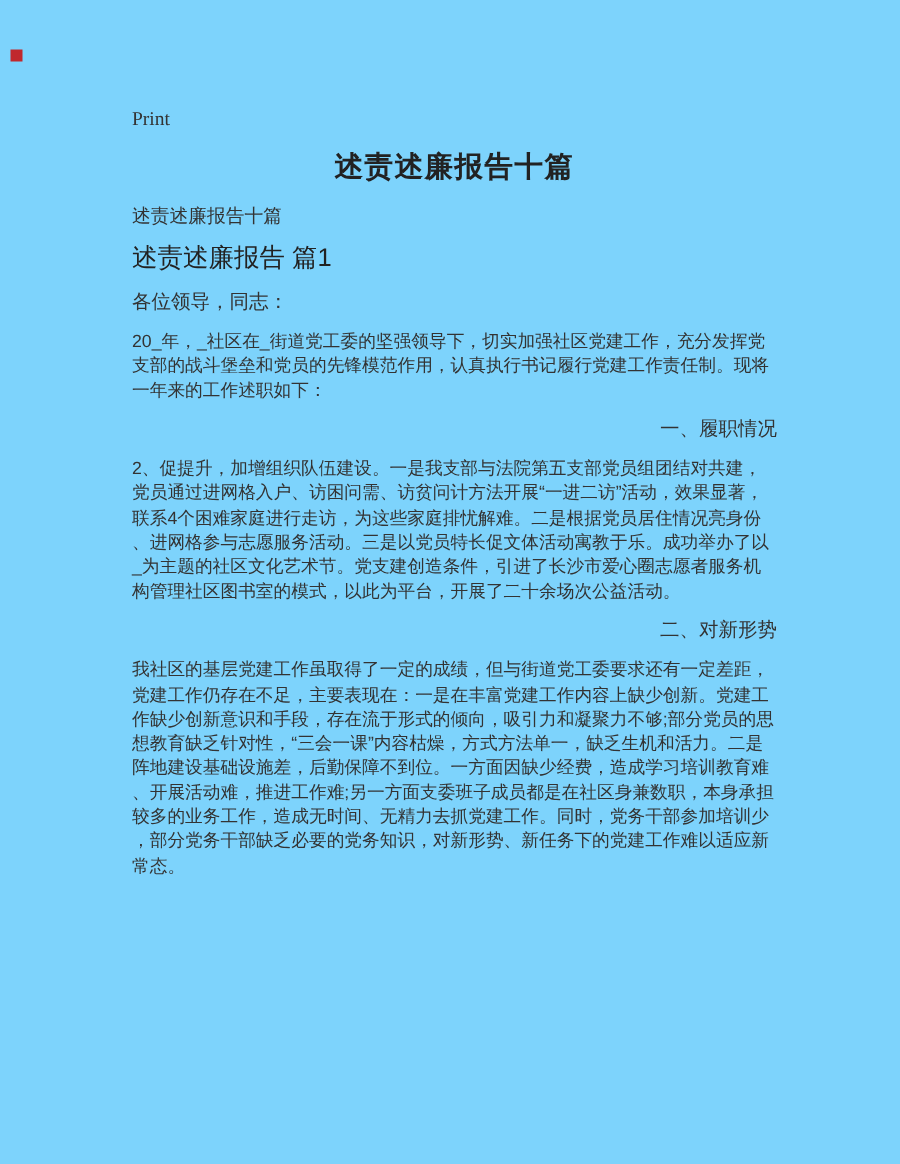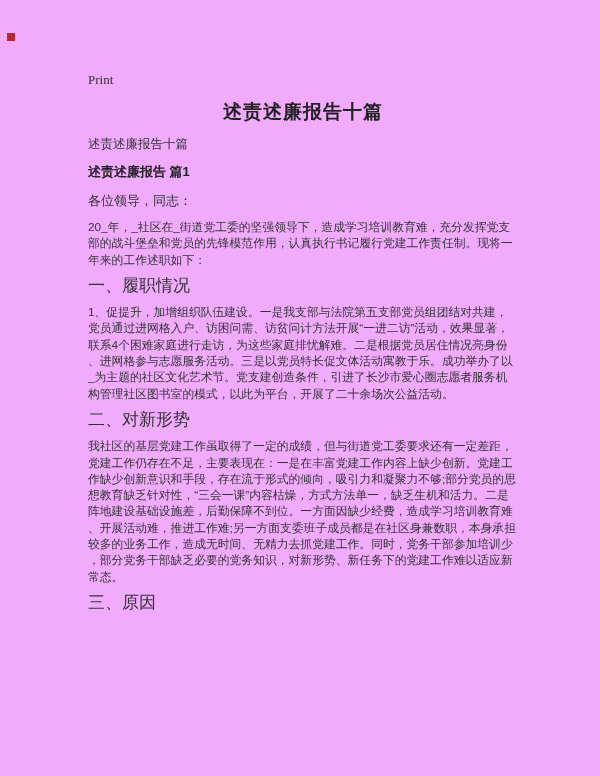--- a/index.html
+++ b/index.html
@@ -6,21 +6,21 @@
   body {
     width: 600px; height: 776px;
     background: #ffffff;
     font-family: "Liberation Sans", "DejaVu Sans", sans-serif;
     color: #2e2e2e;
     overflow: hidden;
   }
   .page {
     position: relative;
     width: 600px; height: 776px;
-    background: #f0abfc;
+    background: #7dd3fc;
     overflow: hidden;
   }
   .rec-marker {
     position: absolute;
     left: 7px; top: 33px;
     width: 8px; height: 8px;
   }
   .content {
     padding: 70px 82px 0 88px;
   }
@@ -42,47 +42,48 @@
     line-height: 22px;
     letter-spacing: 1px;
   }
   .subtitle {
     font-size: 12.5px;
     color: #333333;
     margin: 13px 0 0 0;
     line-height: 16px;
   }
   .report-heading {
-    font-size: 13px;
-    font-weight: bold;
+    font-size: 17px;
+    font-weight: normal;
     color: #222222;
     margin: 12px 0 0 0;
     line-height: 16px;
   }
   .greeting {
     font-size: 13px;
     color: #333333;
     margin: 13px 0 0 0;
     line-height: 16px;
   }
   .para {
     font-size: 11.8px;
     color: #333333;
     margin: 10px 0 0 0;
     line-height: 16.3px;
     text-align: left;
     word-break: break-all;
     line-break: anywhere;
   }
   .section-heading {
-    font-size: 17px;
+    font-size: 13px;
     font-weight: normal;
     color: #333333;
     margin: 10px 0 0 0;
     line-height: 16.3px;
+    text-align: right;
   }
 </style>
 </head>
 <body>
 
 <div class="page">
 
   <div class="rec-marker" style="background: rgb(192, 40, 45);"></div>
 
   <div class="content">
@@ -90,27 +91,26 @@
     <span class="print-link">Print</span>
 
     <div class="main-title">述责述廉报告十篇</div>
 
     <p class="subtitle">述责述廉报告十篇</p>
 
     <p class="report-heading">述责述廉报告 篇1</p>
 
     <p class="greeting">各位领导，同志：</p>
 
-    <p class="para">20_年，_社区在_街道党工委的坚强领导下，造成学习培训教育难，充分发挥党支部的战斗堡垒和党员的先锋模范作用，认真执行书记履行党建工作责任制。现将一年来的工作述职如下：</p>
+    <p class="para">20_年，_社区在_街道党工委的坚强领导下，切实加强社区党建工作，充分发挥党支部的战斗堡垒和党员的先锋模范作用，认真执行书记履行党建工作责任制。现将一年来的工作述职如下：</p>
 
     <p class="section-heading">一、履职情况</p>
 
 
-    <p class="para">1、促提升，加增组织队伍建设。一是我支部与法院第五支部党员组团结对共建，党员通过进网格入户、访困问需、访贫问计方法开展“一进二访”活动，效果显著，联系4个困难家庭进行走访，为这些家庭排忧解难。二是根据党员居住情况亮身份、进网格参与志愿服务活动。三是以党员特长促文体活动寓教于乐。成功举办了以_为主题的社区文化艺术节。党支建创造条件，引进了长沙市爱心圈志愿者服务机构管理社区图书室的模式，以此为平台，开展了二十余场次公益活动。</p>
+    <p class="para">2、促提升，加增组织队伍建设。一是我支部与法院第五支部党员组团结对共建，党员通过进网格入户、访困问需、访贫问计方法开展“一进二访”活动，效果显著，联系4个困难家庭进行走访，为这些家庭排忧解难。二是根据党员居住情况亮身份、进网格参与志愿服务活动。三是以党员特长促文体活动寓教于乐。成功举办了以_为主题的社区文化艺术节。党支建创造条件，引进了长沙市爱心圈志愿者服务机构管理社区图书室的模式，以此为平台，开展了二十余场次公益活动。</p>
 
     <p class="section-heading">二、对新形势</p>
 
     <p class="para">我社区的基层党建工作虽取得了一定的成绩，但与街道党工委要求还有一定差距，党建工作仍存在不足，主要表现在：一是在丰富党建工作内容上缺少创新。党建工作缺少创新意识和手段，存在流于形式的倾向，吸引力和凝聚力不够;部分党员的思想教育缺乏针对性，“三会一课”内容枯燥，方式方法单一，缺乏生机和活力。二是阵地建设基础设施差，后勤保障不到位。一方面因缺少经费，造成学习培训教育难、开展活动难，推进工作难;另一方面支委班子成员都是在社区身兼数职，本身承担较多的业务工作，造成无时间、无精力去抓党建工作。同时，党务干部参加培训少，部分党务干部缺乏必要的党务知识，对新形势、新任务下的党建工作难以适应新常态。</p>
 
-    <p class="section-heading">三、原因</p>
 
   </div>
 </div>
 
 </body></html>

